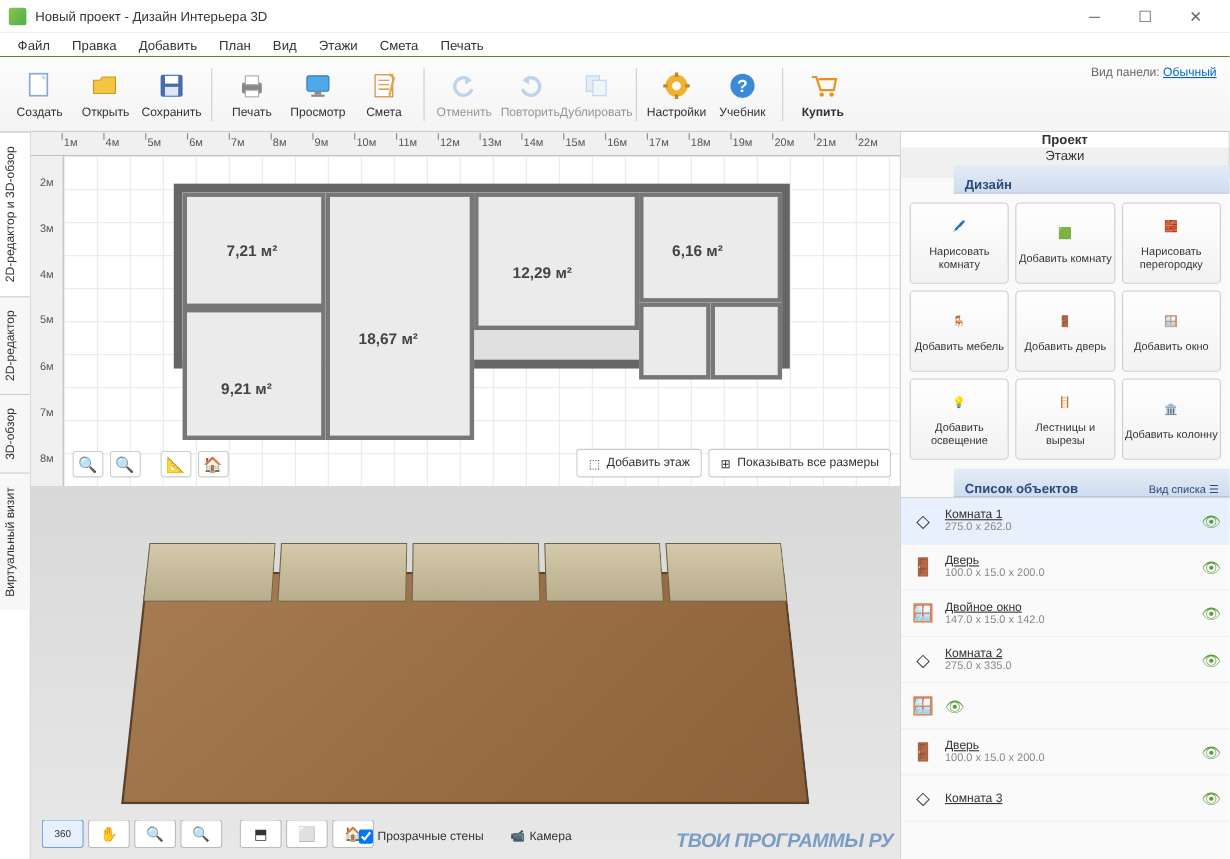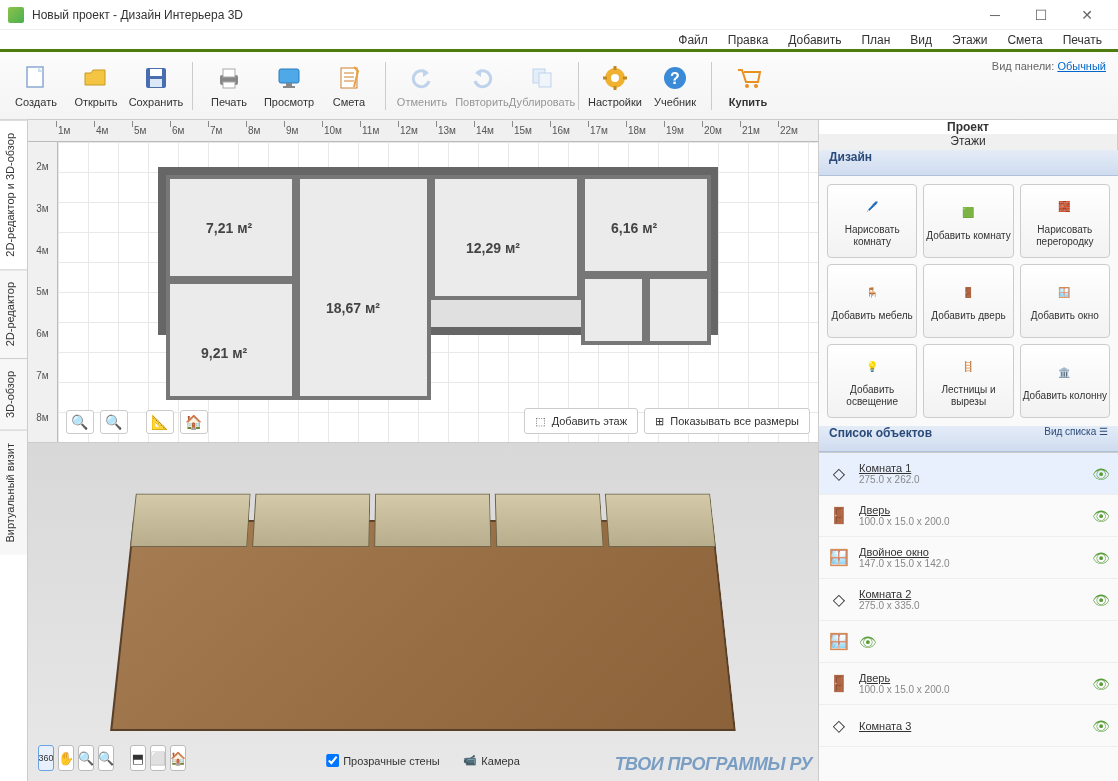--- a/index.html
+++ b/index.html
@@ -1,21 +1,21 @@
 <!DOCTYPE html>
 <html><head>
 <meta charset="utf-8">
 <style>
 * { margin: 0; padding: 0; box-sizing: border-box; font-family: "Segoe UI", Tahoma, sans-serif; }
 body { background: #fff; width: 1118px; height: 781px; overflow: hidden; font-size: 12px; color: #333; }
 .titlebar { height: 30px; display: flex; align-items: center; padding: 0 8px; background: #fff; border-bottom: 1px solid #eee; }
 .titlebar .app-icon { width: 16px; height: 16px; background: linear-gradient(135deg,#8bc34a,#4caf50); border-radius: 2px; margin-right: 8px; }
 .titlebar .title { flex: 1; font-size: 12px; color: #333; }
 .titlebar .winbtn { width: 46px; height: 30px; display: flex; align-items: center; justify-content: center; color: #666; font-size: 14px; }
-.menubar { height: 22px; display: flex; align-items: center; padding: 0 6px; border-bottom: 3px solid #4d7c0f; justify-content: flex-end; }
+.menubar { height: 22px; display: flex; align-items: center; padding: 0 6px; border-bottom: 1px solid #4d7c0f; }
 .menubar .mi { padding: 2px 10px; font-size: 12px; color: #333; }
 .toolbar { height: 68px; background: linear-gradient(#fcfcfc,#f4f4f4); border-bottom: 1px solid #ccc; display: flex; align-items: center; padding: 2px 6px; position: relative; }
 .tb-group { display: flex; align-items: flex-start; }
 .tb-btn { width: 60px; height: 58px; display: flex; flex-direction: column; align-items: center; justify-content: center; border-radius: 3px; cursor: pointer; }
 .tb-icon { width: 28px; height: 28px; margin-bottom: 4px; display: flex; align-items: center; justify-content: center; }
 .tb-label { font-size: 11px; color: #333; text-align: center; }
 .tb-sep { width: 1px; height: 48px; background: #ccc; margin: 0 6px; }
 .tb-right { position: absolute; right: 12px; top: 8px; font-size: 11px; color: #666; }
 .tb-right a { color: #0066cc; text-decoration: underline; }
 .workspace { display: flex; height: 661px; }
@@ -47,29 +47,29 @@
 .view3d { flex: 1; background: linear-gradient(#d8d8d8,#e8e8e8); position: relative; border-top: 1px solid #ccc; display: flex; align-items: center; justify-content: center; }
 .house3d { position: relative; width: 640px; height: 280px; transform: perspective(900px) rotateX(18deg); transform-style: preserve-3d; }
 .floor3d { position: absolute; inset: 40px 20px 20px 20px; background: linear-gradient(135deg,#a67c52,#8b6239); border: 2px solid #5a4028; }
 .wall3d { position: absolute; top: 10px; height: 60px; background: linear-gradient(#d4c9a8,#b8ad8c); border: 1px solid #6b6248; }
 .w1 { left: 20px; width: 120px; }
 .w2 { left: 145px; width: 120px; }
 .w3 { left: 270px; width: 120px; }
 .w4 { left: 395px; width: 110px; }
 .w5 { left: 510px; width: 110px; }
 .view3d-tools { position: absolute; bottom: 10px; left: 10px; display: flex; gap: 4px; }
-.view3d-tools .vt { width: 16px; height: 26px; border: 1px solid #bbb; background: #fff; border-radius: 3px; display: flex; align-items: center; justify-content: center; font-size: 13px; }
+.view3d-tools .vt { width: 38px; height: 26px; border: 1px solid #bbb; background: #fff; border-radius: 3px; display: flex; align-items: center; justify-content: center; font-size: 13px; }
 .view3d-tools .vt.sel { border-color: #6aa3e0; background: #e8f0fe; }
 .view3d-checks { position: absolute; bottom: 14px; left: 50%; transform: translateX(-50%); display: flex; gap: 24px; font-size: 11px; }
 .view3d-checks label { display: flex; align-items: center; gap: 4px; }
 .sidebar { width: 300px; border-left: 1px solid #ccc; display: flex; flex-direction: column; background: #fafafa; }
 .side-tabs { height: 30px; display: flex; border-bottom: 1px solid #ccc; flex-direction: column; }
 .side-tab { flex: 1; display: flex; align-items: center; justify-content: center; font-size: 12px; border-right: 1px solid #ccc; background: #f0f0f0; cursor: pointer; }
 .side-tab.active { background: #fff; font-weight: bold; border-bottom: 1px solid #fff; margin-bottom: -1px; }
-.section-hdr { height: 26px; background: linear-gradient(#e4ecf7,#cfdcef); border-bottom: 1px solid #b0c0d8; display: flex; align-items: flex-start; padding: 0 10px; font-weight: bold; font-size: 12px; color: #2a4a7a; justify-content: space-between; }
+.section-hdr { height: 26px; background: linear-gradient(#e4ecf7,#cfdcef); border-bottom: 1px solid #b0c0d8; display: flex; align-items: flex-end; padding: 0 10px; font-weight: bold; font-size: 12px; color: #2a4a7a; justify-content: space-between; margin-left: 48px; }
 .design-grid { display: grid; grid-template-columns: repeat(3, 1fr); gap: 6px; padding: 8px; }
 .dg-btn { height: 74px; border: 1px solid #ccc; border-radius: 4px; background: linear-gradient(#fff,#f2f2f2); display: flex; flex-direction: column; align-items: center; justify-content: center; font-size: 10px; text-align: center; line-height: 1.2; cursor: pointer; }
 .dg-btn .dg-icon { width: 26px; height: 26px; margin-bottom: 4px; display: flex; align-items: center; justify-content: center; }
 .obj-list { flex: 1; overflow-y: auto; border-top: 1px solid #ccc; }
 .obj-item { height: 42px; display: flex; align-items: center; padding: 0 8px; border-bottom: 1px solid #eee; gap: 8px; }
 .obj-item:first-child { background: #e8f0fe; }
 .obj-icon { width: 24px; height: 24px; display: flex; align-items: center; justify-content: center; font-size: 16px; }
 .obj-text { flex: 1; }
 .obj-name { font-size: 11px; color: #333; text-decoration: underline; }
 .obj-dims { font-size: 10px; color: #888; }

